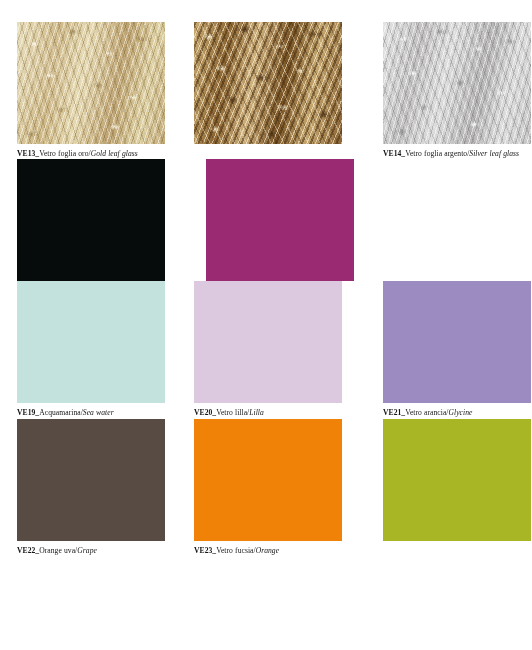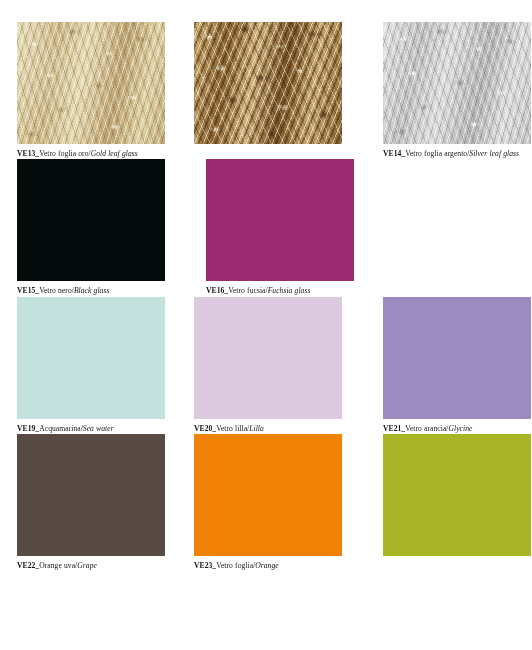--- a/index.html
+++ b/index.html
@@ -198,25 +198,23 @@
       </div>
       <div class="cell">
         <div class="swatch tex tex-silver"></div>
         <div class="caption"><span class="code">VE14_</span><span class="it">Vetro foglia argento/</span><span class="en">Silver leaf glass</span></div>
       </div>
     </div>
 
     <div class="row">
       <div class="cell">
         <div class="swatch" style="background-color: rgb(6, 12, 11);"></div>
-        <div class="caption"><span class="code">VE15_</span><span class="it">Vetro nero/</span><span class="en">Black glass</span></div>
       </div>
       <div class="cell">
         <div class="swatch" style="background-color: rgb(154, 42, 114);"></div>
-        <div class="caption"><span class="code">VE16_</span><span class="it">Vetro fucsia/</span><span class="en">Fuchsia glass</span></div>
       </div>
     </div>
 
     <div class="row">
       <div class="cell">
         <div class="swatch" style="background-color: rgb(195, 226, 221);"></div>
         <div class="caption"><span class="code">VE19_</span><span class="it">Acquamarina/</span><span class="en">Sea water</span></div>
       </div>
       <div class="cell">
         <div class="swatch" style="background-color: rgb(220, 201, 224);"></div>
@@ -228,21 +226,21 @@
       </div>
     </div>
 
     <div class="row">
       <div class="cell">
         <div class="swatch" style="background-color: rgb(88, 75, 68);"></div>
         <div class="caption"><span class="code">VE22_</span><span class="it">Orange uva/</span><span class="en">Grape</span></div>
       </div>
       <div class="cell">
         <div class="swatch" style="background-color: rgb(240, 131, 7);"></div>
-        <div class="caption"><span class="code">VE23_</span><span class="it">Vetro foglia/</span><span class="en">Orange</span></div>
+        <div class="caption"><span class="code">VE23_</span><span class="it">Vetro fucsia/</span><span class="en">Orange</span></div>
       </div>
       <div class="cell">
         <div class="swatch" style="background-color: rgb(168, 181, 36);"></div>
       </div>
     </div>
 
   </div>
 </div>
 
 </body></html>

